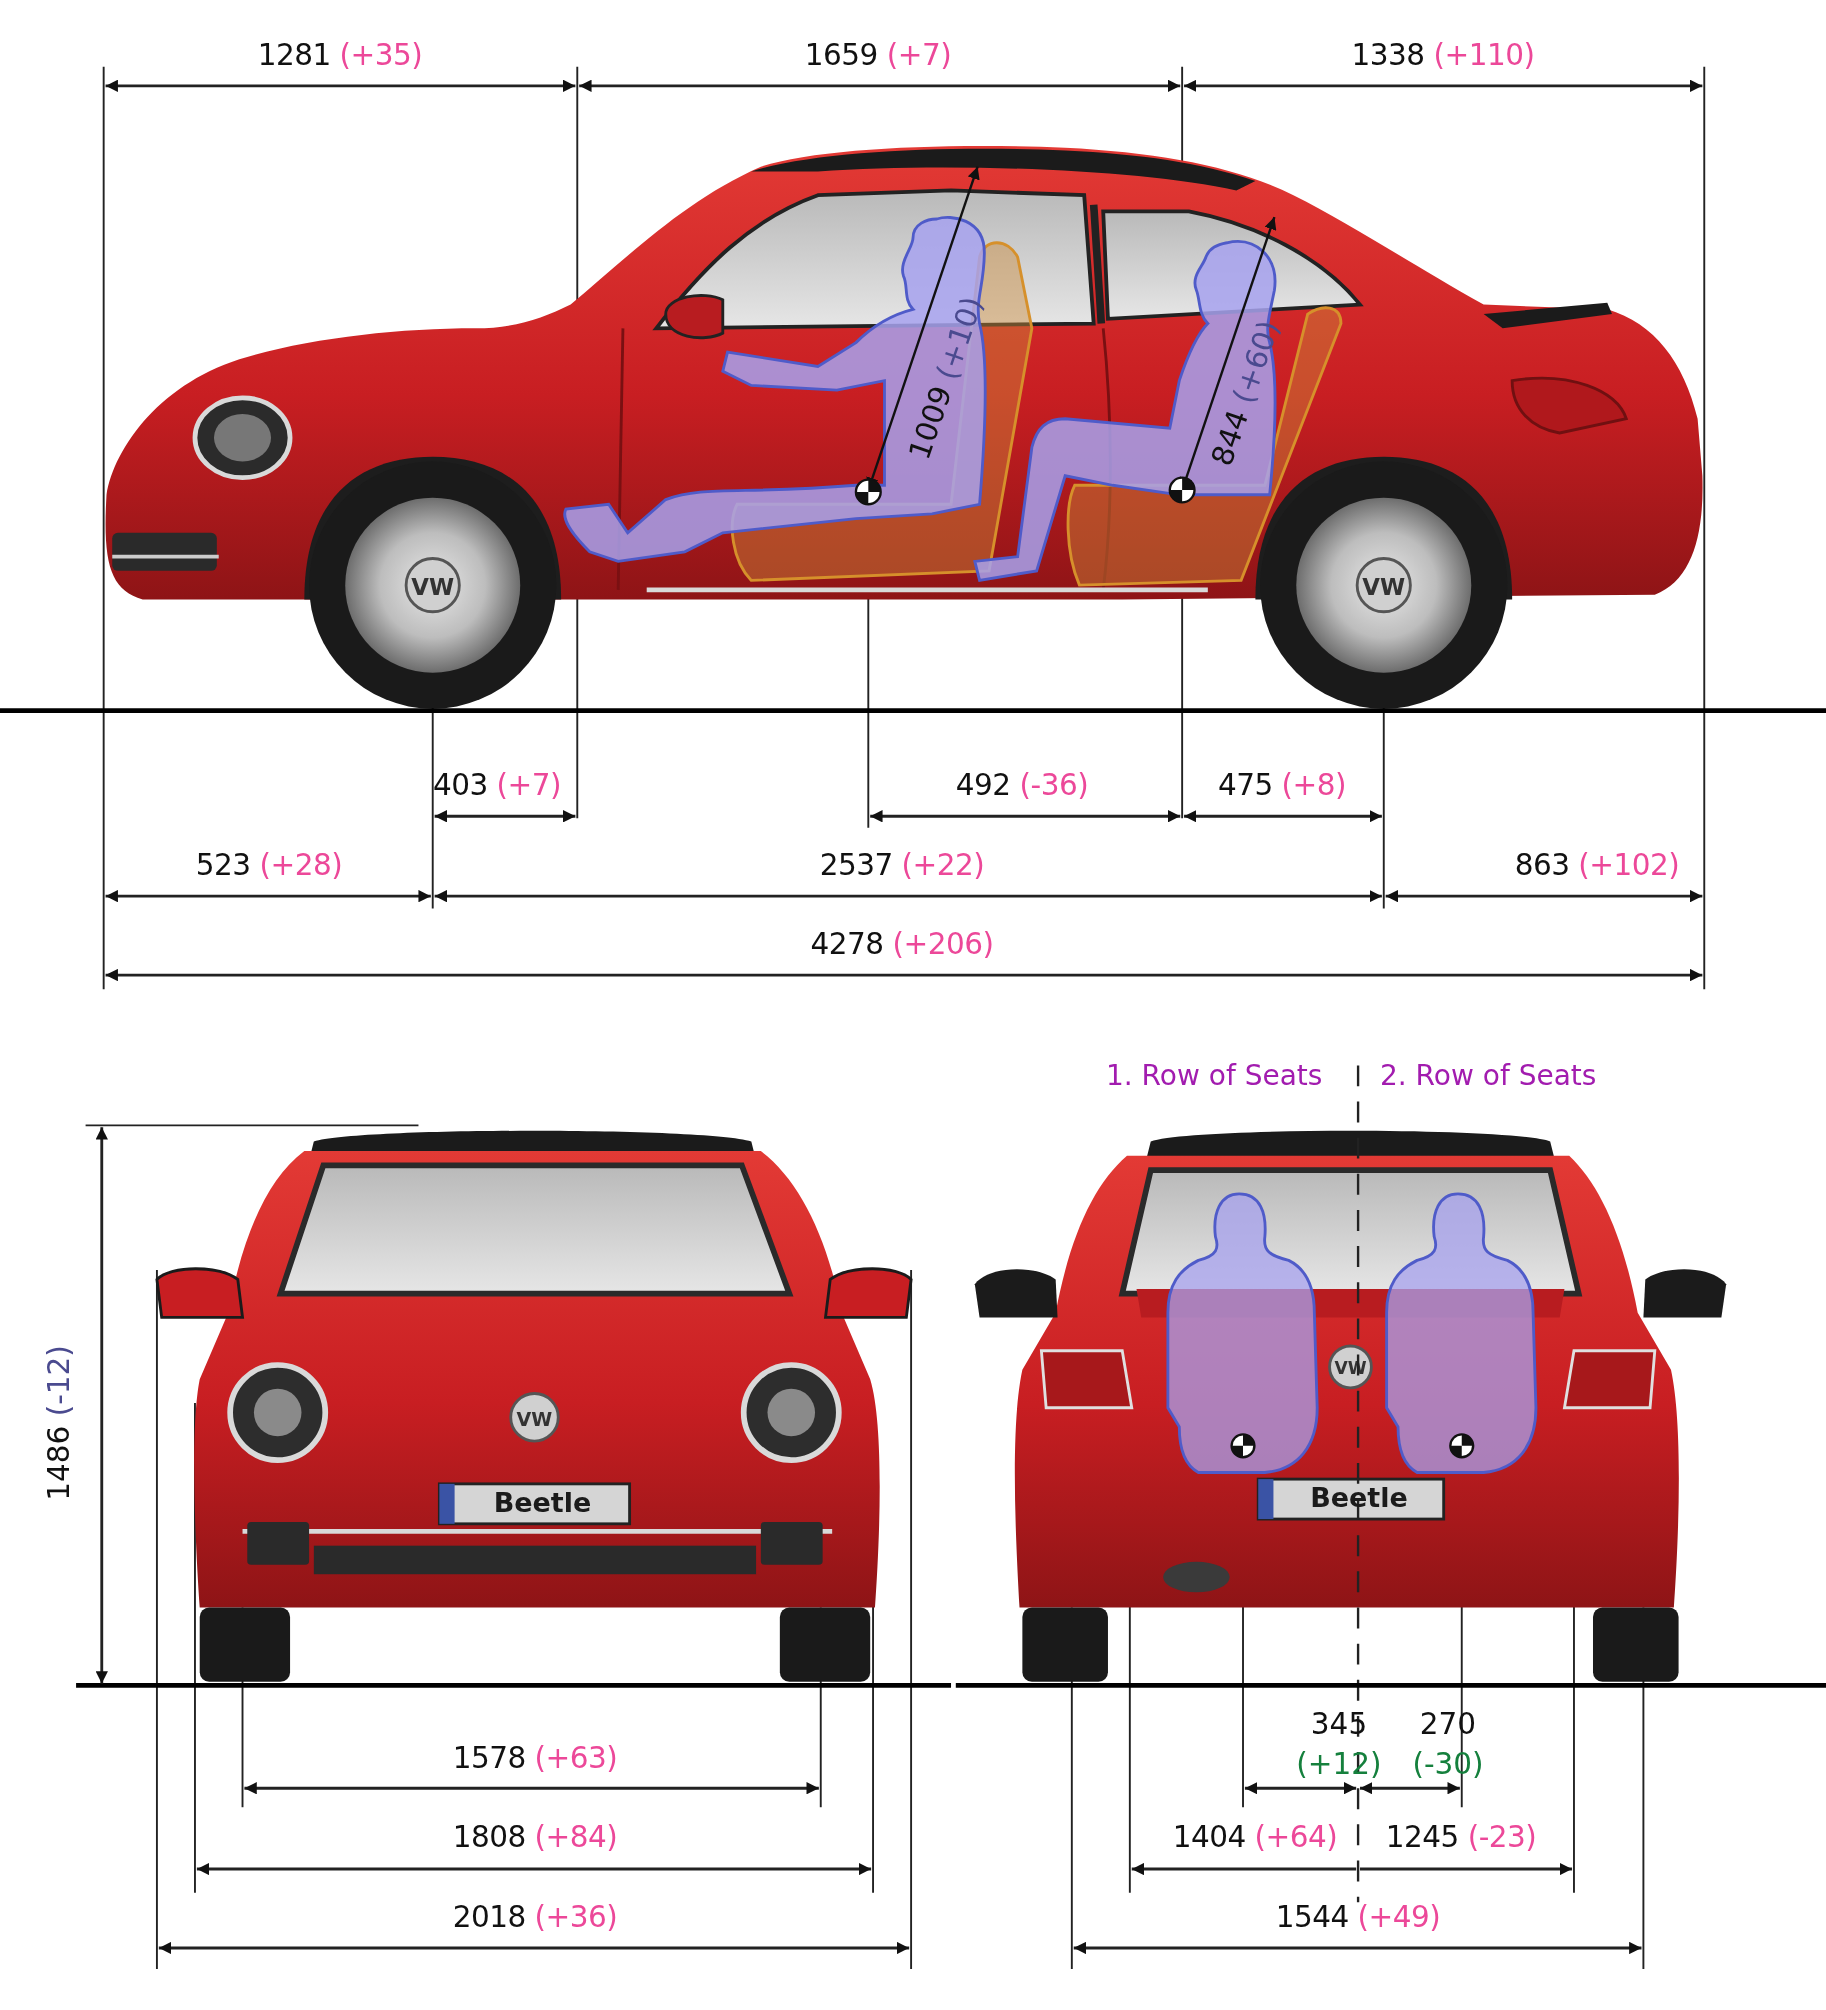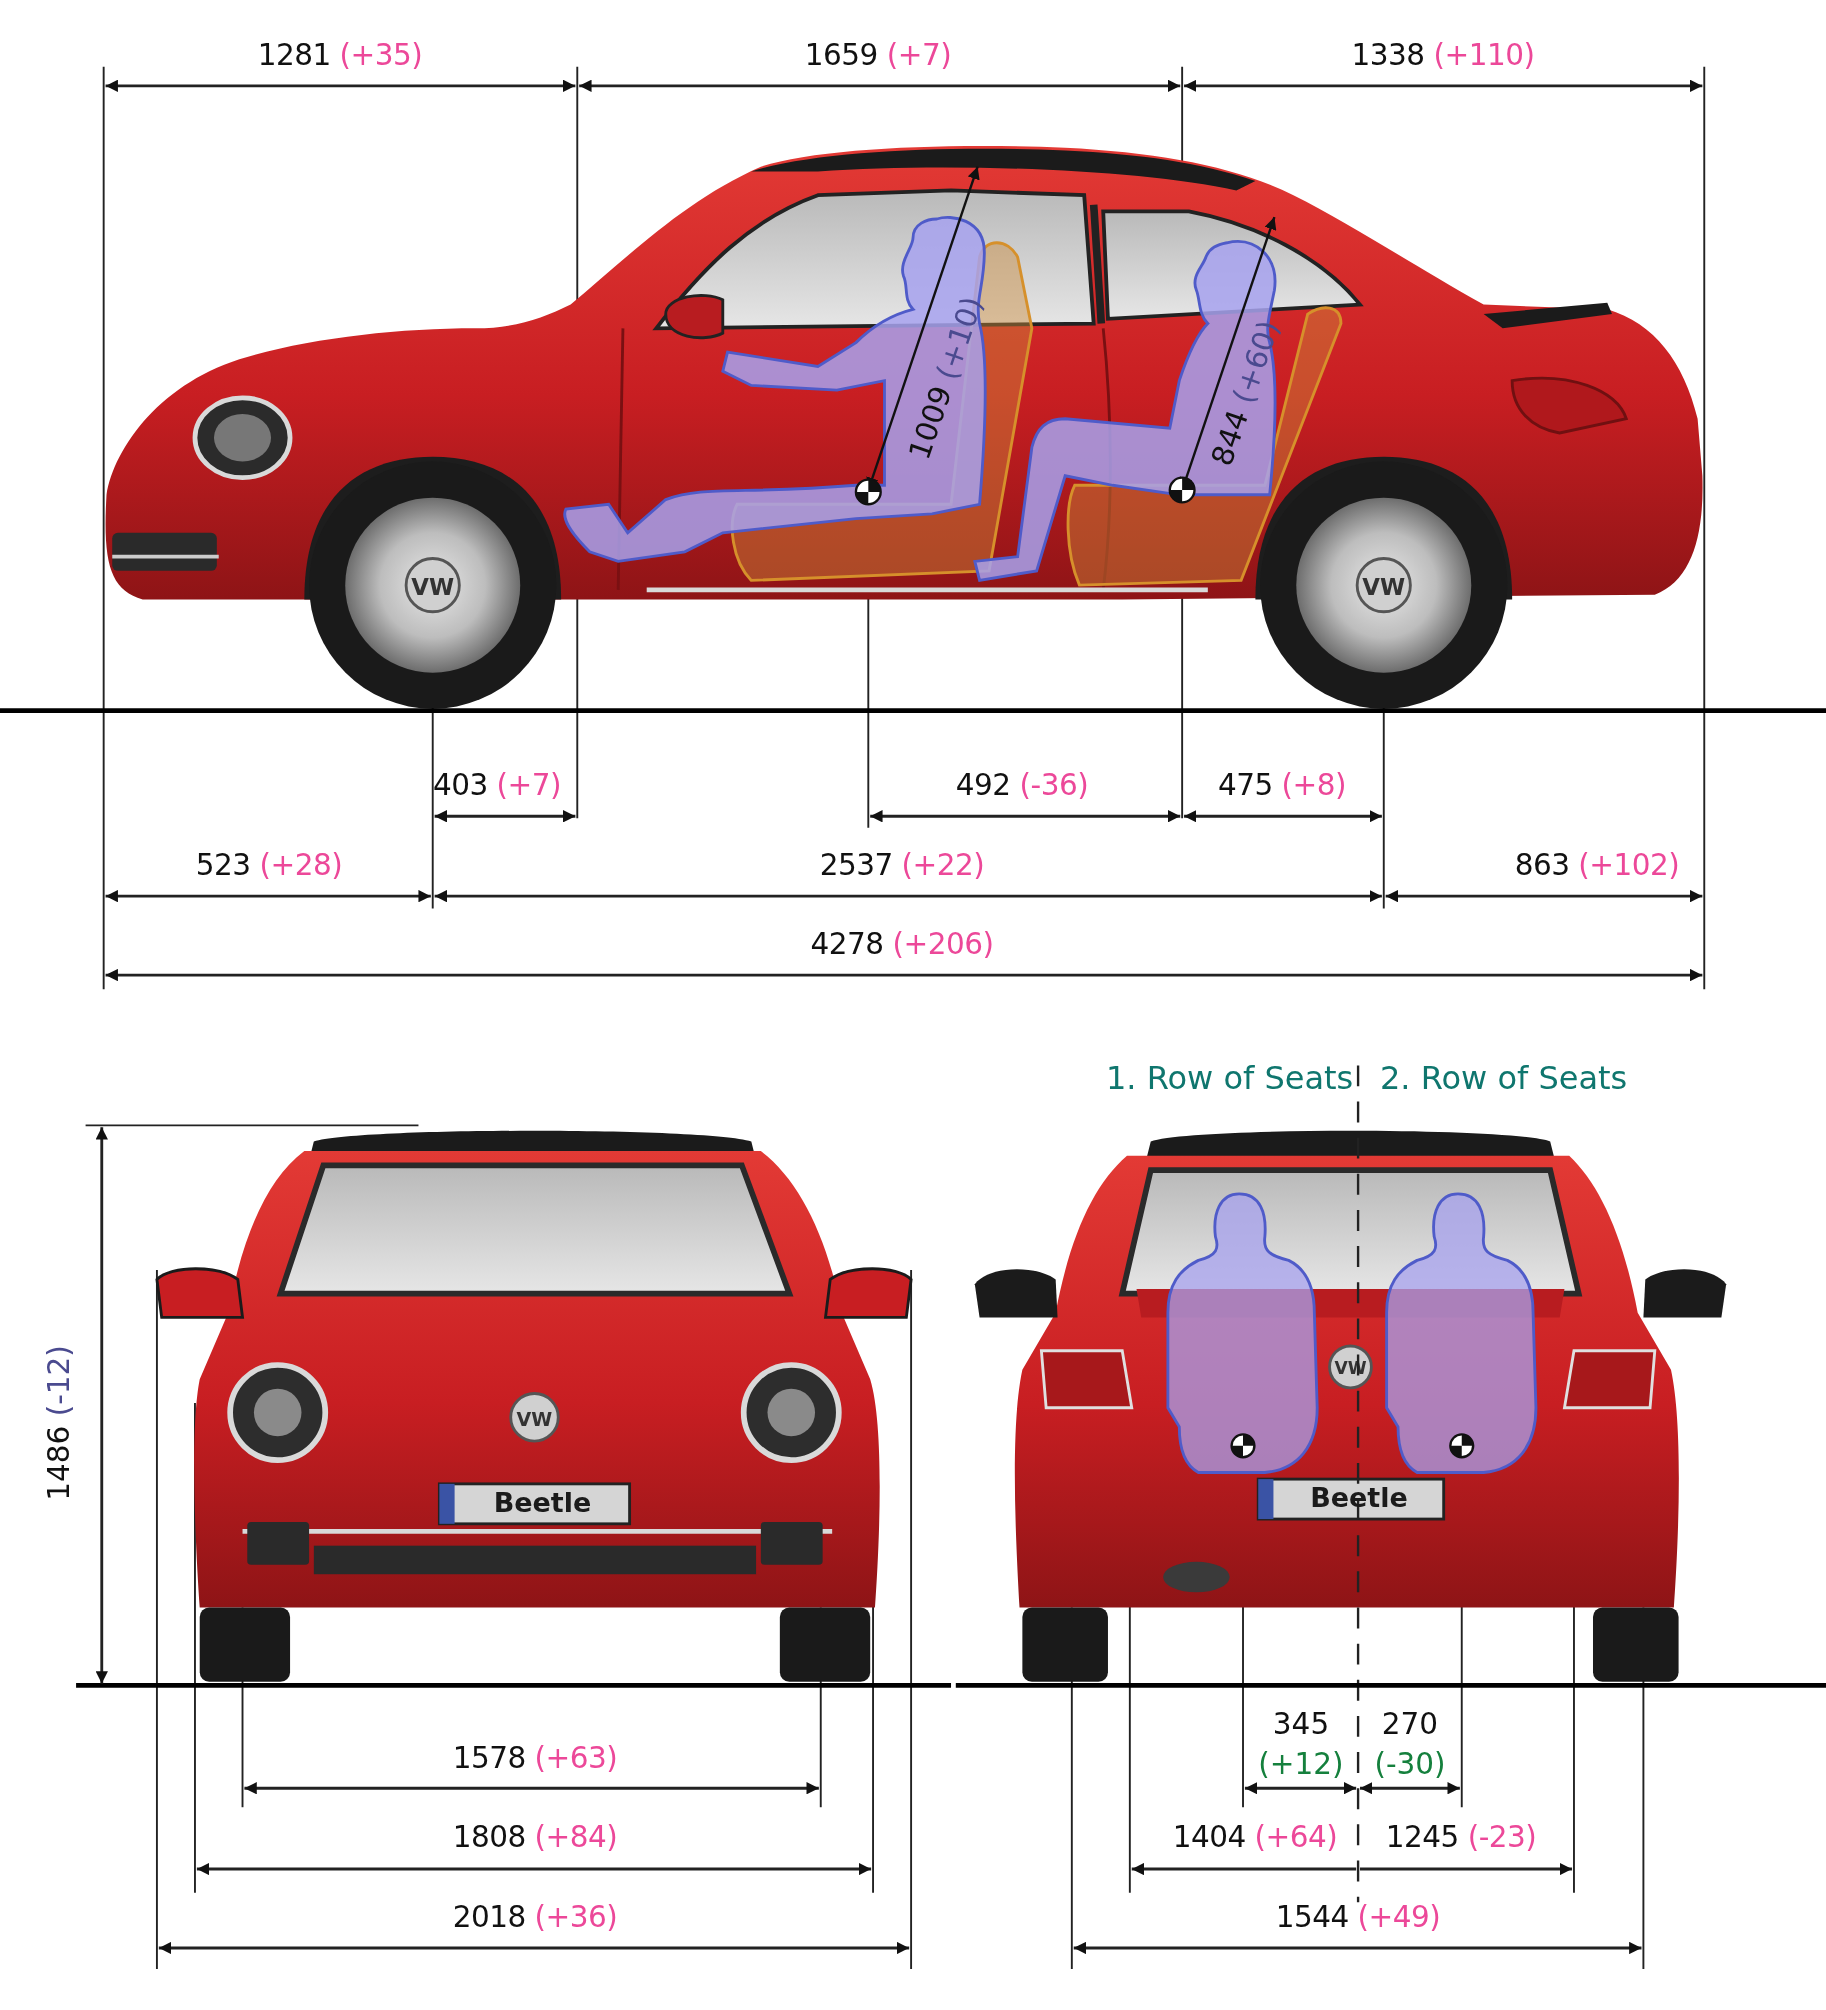--- a/index.html
+++ b/index.html
@@ -1,22 +1,22 @@
 <!DOCTYPE html>
 <html style="font-size:15px"><head>
 <meta charset="utf-8">
 <style>
   html,body{margin:0;padding:0;background:#ffffff;}
   body{width:1826px;height:2011px;position:relative;overflow:hidden;font-family:"Liberation Sans",sans-serif;}
   #stage{position:absolute;left:0;top:0;width:1826px;height:2011px;}
   .lbl{position:absolute;font-family:"DejaVu Sans",sans-serif;font-size:29.5px;color:#111;white-space:nowrap;transform:translateX(-50%);letter-spacing:-0.5px;}
   .lbl .d{color:#ec4899;}
-  .lbl2{position:absolute;font-family:"DejaVu Sans",sans-serif;font-size:29.5px;color:#111;white-space:nowrap;text-align:center;transform:translateX(-50%);line-height:40px;}
+  .lbl2{position:absolute;font-family:"DejaVu Sans",sans-serif;font-size:29.5px;color:#111;white-space:nowrap;text-align:center;transform:translateX(-50%);line-height:40px;margin-left:38px;}
   .lbl2 .d{color:#15803d;}
-  .rowlbl{position:absolute;font-family:"DejaVu Sans",sans-serif;font-size:32px;color:#0f766e;white-space:nowrap;}
+  .rowlbl{position:absolute;font-family:"DejaVu Sans",sans-serif;font-size:28px;color:#a21caf;white-space:nowrap;}
   .vlbl{position:absolute;font-family:"DejaVu Sans",sans-serif;font-size:29.5px;color:#111;white-space:nowrap;transform-origin:center center;}
   .vlbl .d{color:#4a4a8f;}
 </style>
 </head>
 <body>
 
 <div id="stage">
 
 <svg width="1826" height="2011" viewBox="0 0 1920 2114" style="position:absolute;left:0;top:0">
   <defs>

